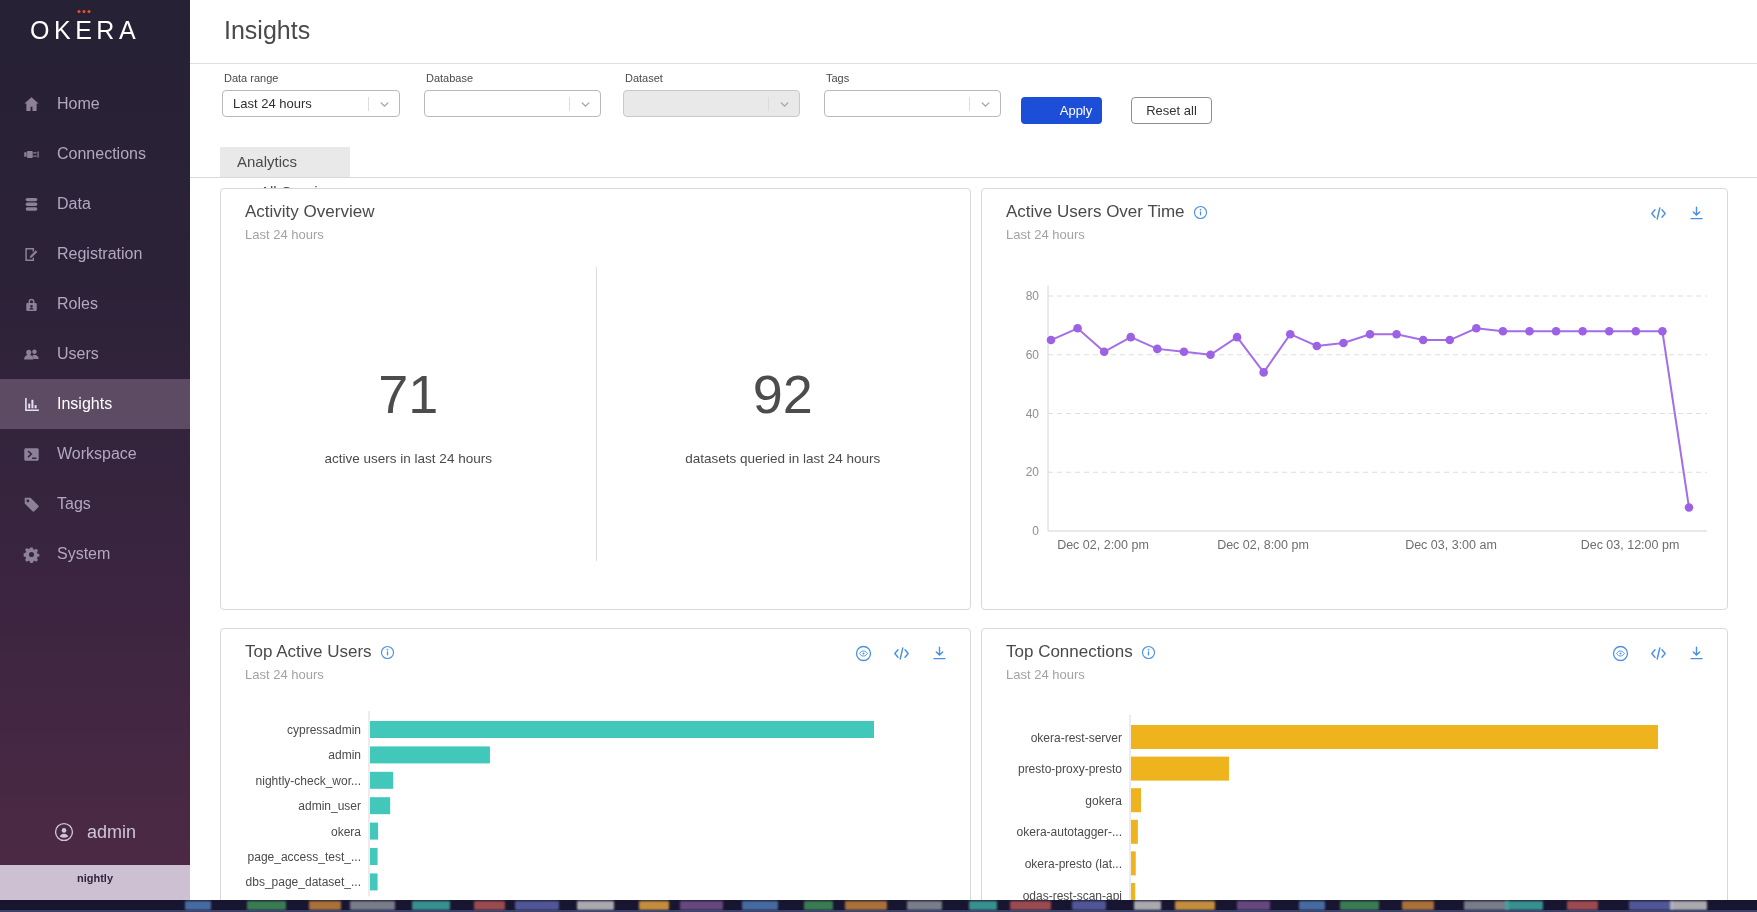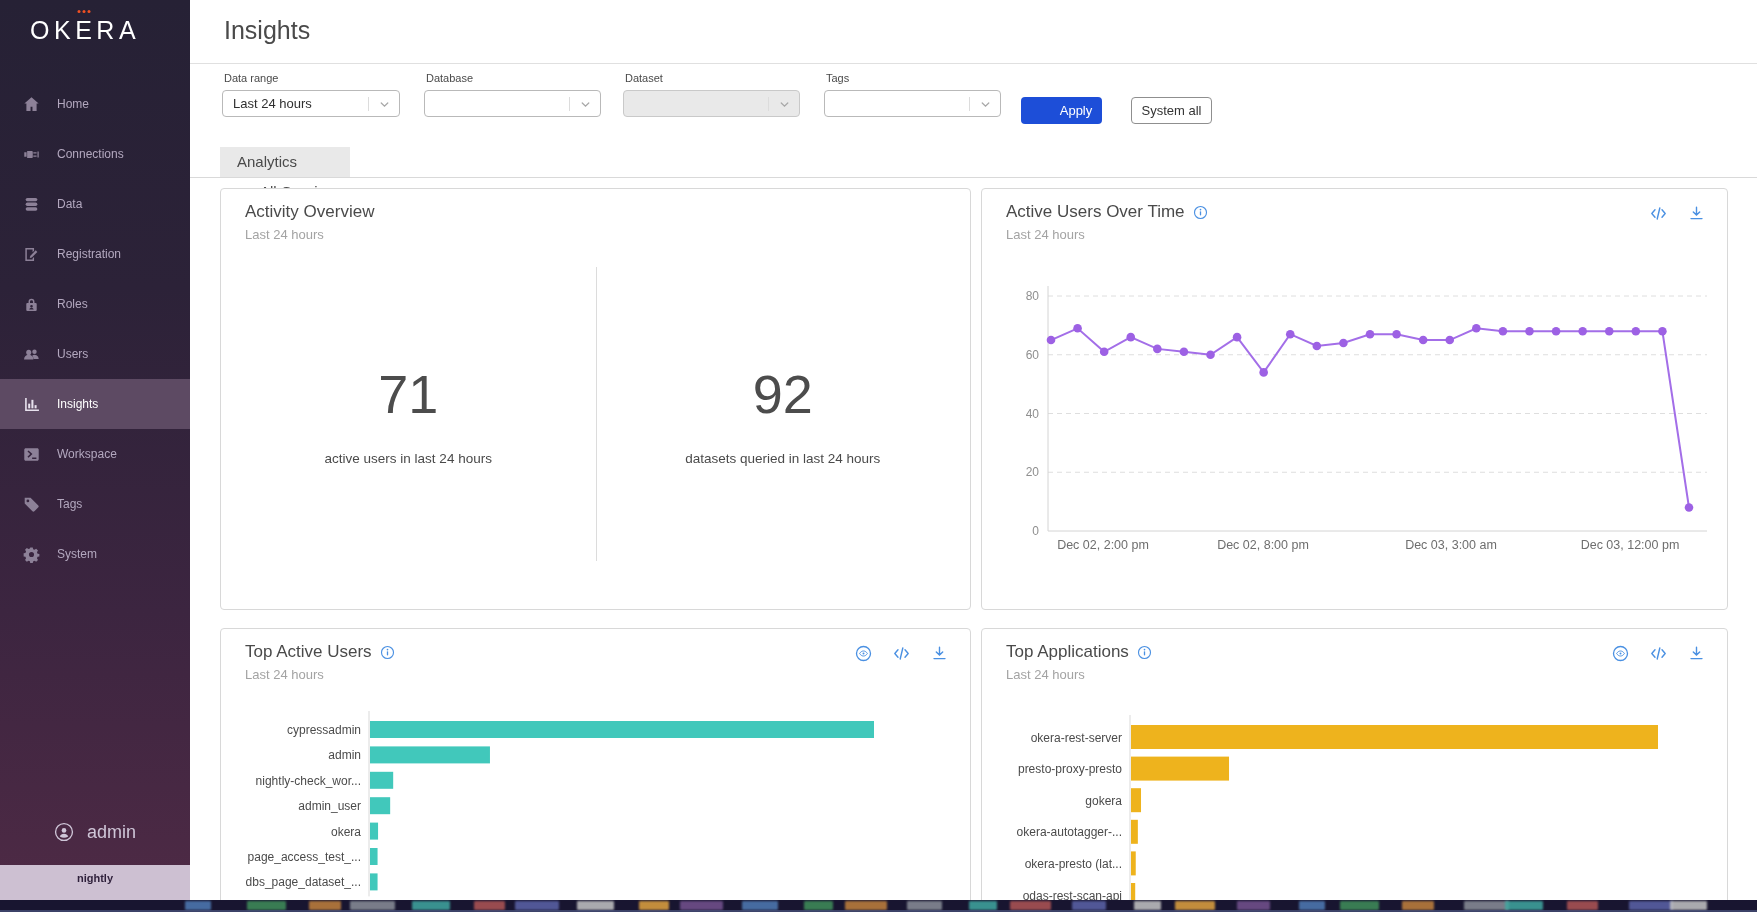--- a/index.html
+++ b/index.html
@@ -11,21 +11,21 @@
   .sidebar { position:absolute; left:0; top:0; width:190px; height:900px;
     background:linear-gradient(180deg,#262135 0%,#2c2238 32%,#3c2540 68%,#4e2a45 100%); }
   .logo { position:absolute; top:16px; left:30px; color:#fff; font-size:25px;
     font-weight:500; letter-spacing:4.5px; }
   .logo .ch { position:relative; display:inline-block; }
   .logo .ch.accent::before { content:''; position:absolute; top:-6px; left:40%;
     transform:translateX(-50%); width:3px; height:3px; border-radius:50%;
     background:#f05023; box-shadow:-5px 0 0 #f05023, 5px 0 0 #f05023; }
   .nav { position:absolute; top:79px; left:0; width:100%; }
   .nav-item { height:50px; display:flex; align-items:center; cursor:pointer;
-    color:#b3a8bf; font-size:12px; }
+    color:#b3a8bf; font-size:16px; }
   .nav-item .nav-icon { width:17px; height:17px; margin-left:23px; color:#8d8198; }
   .nav-item .nav-icon svg { width:17px; height:17px; display:block; }
   .nav-item .nav-label { margin-left:17px; }
   .nav-item.active { background:#5d4a63; color:#fff; }
   .nav-item.active .nav-icon { color:#e8e2ee; }
   .user-row { position:absolute; bottom:52px; left:0; width:100%; height:32px;
     display:flex; align-items:center; justify-content:center; gap:13px;
     color:#cfc6d8; font-size:18px; cursor:pointer; }
   .user-row svg { width:20px; height:20px; display:block; }
   .env-bar { position:absolute; bottom:0; left:0; width:100%; height:35px;
@@ -248,21 +248,21 @@
         <span class="sel-val"></span>
         <span class="sel-sep"></span>
         <span class="sel-chev">
             <svg viewBox="0 0 16 16" fill="none" stroke="currentColor" stroke-width="1.6" stroke-linecap="round">
               <path d="M4 6.2 8 10l4-3.8"></path>
             </svg>
           </span>
       </div>
     </div>
     <button class="btn btn-apply">Apply</button>
-    <button class="btn btn-reset">System all</button>
+    <button class="btn btn-reset">Reset all</button>
 
     <div class="tabs">
       <div class="tab active">Analytics</div>
       <div class="tab">All Queries</div>
     </div>
     <div class="hdiv d2"></div>
 
     <section class="card card-activity">
       <h2>Activity Overview</h2>
       <div class="subtitle">Last 24 hours</div>
@@ -393,21 +393,21 @@
           <rect x="149" y="193.6" height="17" width="8.064" fill="#41c8bb"></rect>
           <text x="140" y="232" text-anchor="end" font-size="12" fill="#4b4b4b">page_access_test_...</text>
           <rect x="149" y="219" height="17" width="7.56" fill="#41c8bb"></rect>
           <text x="140" y="257.4" text-anchor="end" font-size="12" fill="#4b4b4b">dbs_page_dataset_...</text>
           <rect x="149" y="244.39999999999998" height="17" width="7.56" fill="#41c8bb"></rect>
         </svg>
     </section>
 
     <section class="card card-apps">
       <h2>
-        <span>Top Applications</span>
+        <span>Top Connections</span>
         <span class="info">
             <svg viewBox="0 0 16 16">
               <circle cx="8" cy="8" r="6.4" fill="none" stroke="currentColor" stroke-width="1.2"></circle>
               <circle cx="8" cy="4.9" r=".9" fill="currentColor"></circle>
               <rect x="7.3" y="6.6" width="1.4" height="4.6" rx=".7" fill="currentColor"></rect>
             </svg>
           </span>
       </h2>
       <div class="subtitle">Last 24 hours</div>
       <div class="actions">

